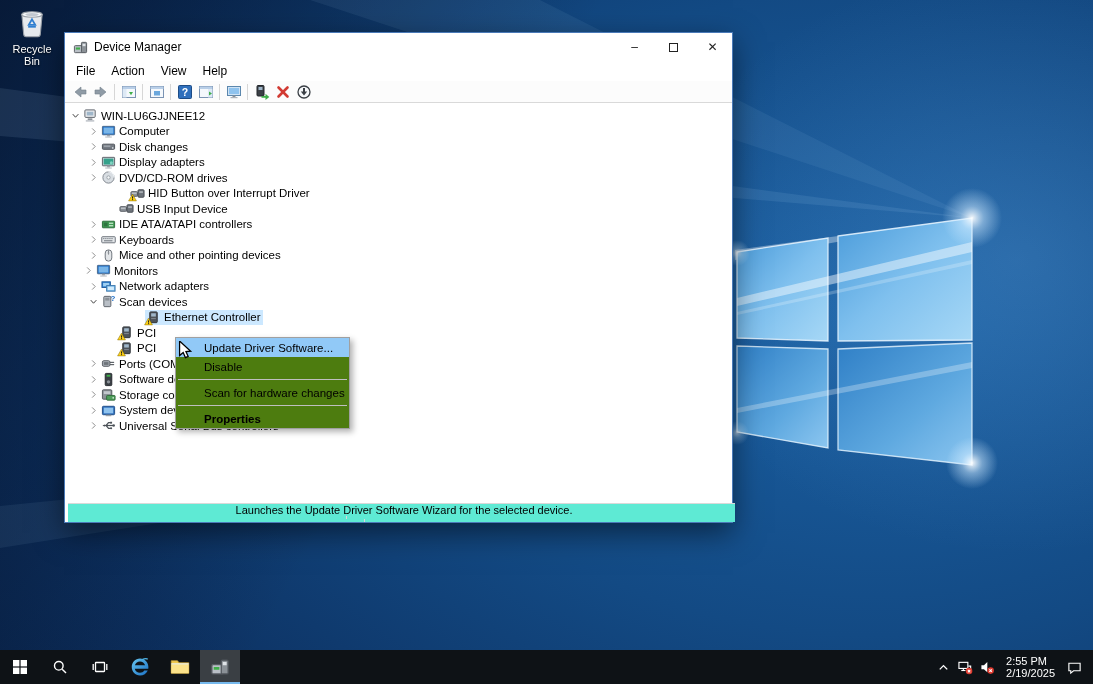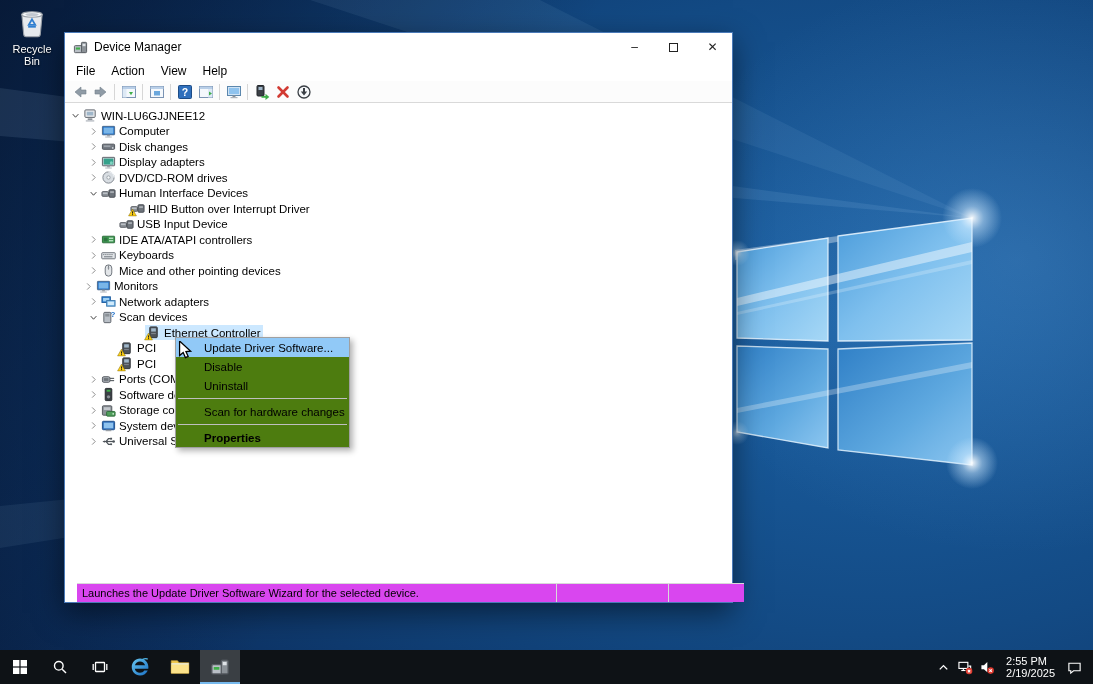--- a/index.html
+++ b/index.html
@@ -13,21 +13,21 @@
       radial-gradient(1250px 850px at 80% 48%, #1b62a6 0%, #134a84 38%, #0d3263 68%, #081f44 100%);
   }
   .desktop::after { content:""; position:absolute; inset:0;
     background:linear-gradient(118deg, rgba(4,12,30,0.55), rgba(0,0,0,0) 42%); }
   .wall { position:absolute; left:0; top:0; z-index:1; }
   .desktop-icon { position:absolute; left:4px; top:6px; width:56px; text-align:center; z-index:2; }
   .dicon svg { width:30px; height:32px; }
   .dlabel { color:#fff; font-size:11px; margin-top:1px; text-shadow:0 1px 2px rgba(0,0,0,0.8); }
 
   
-  .window { position:absolute; left:64px; top:32px; width:669px; height:571px; z-index:5;
+  .window { position:absolute; left:64px; top:32px; width:669px; height:491px; z-index:5;
     background:#fff; border:1px solid #4a7ab8; box-shadow:0 10px 28px rgba(0,0,0,0.5); }
   .titlebar { height:28px; background:#fff; display:flex; align-items:center; padding-left:8px; }
   .app-ic svg { width:15px; height:15px; display:block; }
   .title { font-size:12px; color:#000; margin-left:6px; flex:1; }
   .controls { display:flex; height:28px; }
   .ctl { width:39px; height:28px; border:0; background:#fff; font-size:12px; color:#222;
     display:flex; align-items:center; justify-content:center; font-family:"Liberation Sans",sans-serif; }
   .maxbox { width:9px; height:9px; border:1px solid #222; display:block; }
   .menubar { height:20px; display:flex; align-items:center; padding-left:3px; background:#fff; }
   .menubar .mitem { font-size:12px; color:#000; padding:2px 8px; background:none; border:0;
@@ -46,22 +46,22 @@
   .chev svg { width:11px; height:11px; }
   .hlwrap { display:flex; align-items:center; padding:0 2px 0 1px; }
   .hlwrap.sel { background:#cce8ff; }
   .ticon { position:relative; width:15px; height:15px; flex:0 0 15px; margin-right:3px; }
   .ticon > svg { width:15px; height:15px; display:block; }
   .ovl { position:absolute; left:-2px; bottom:-1px; width:9px; height:9px; }
   .ovl svg { width:9px; height:9px; display:block; }
   .tlabel { font-size:11.5px; color:#000; }
 
   
-  .statusbar { position:absolute; left:12px; bottom:0; width:100%; height:19px; background:#d946ef;
-    border-top:1px solid #d9d9d9; display:flex; align-items:center; }
+  .statusbar { position:absolute; left:3px; bottom:0; width:100%; height:19px; background:#5eead4;
+    border-top:1px solid #d9d9d9; display:flex; align-items:center;flex-direction:column; }
   .status-text { flex:1; font-size:11px; color:#000; padding-left:5px; }
   .status-panel { height:100%; border-left:1px solid #d9d9d9; }
   .p1 { width:112px; } .p2 { width:76px; }
 
   
   .ctx { position:absolute; left:175px; top:337px; width:175px; z-index:20; background:#4d7c0f;
     border:1px solid #a0a0a0; box-shadow:3px 3px 6px rgba(0,0,0,0.30); padding:0; }
   .ctx-item { height:19px; display:flex; align-items:center; padding-left:28px; font-size:11.5px;
     color:#000; }
   .ctx-item.hl { background:#91c9f7; }
@@ -328,38 +328,20 @@
             <span class="ticon">
               <svg viewBox="0 0 16 16">
                 <circle cx="8" cy="8" r="6" fill="#d8dde2" stroke="#7d838b"></circle>
                 <circle cx="8" cy="8" r="1.8" fill="#f6f8fa" stroke="#9aa0a6"></circle>
                 <path d="M8 2 A6 6 0 0 1 14 8" fill="none" stroke="#f2f5f8" stroke-width="1.4"></path>
               </svg>
             </span>
             <span class="tlabel">DVD/CD-ROM drives</span>
           </span>
         </div>
-        <div class="tree-row" style="padding-left: 23px;">
-          <span class="chev">
-            <svg viewBox="0 0 16 16">
-              <polyline points="4,6 8,10.5 12.2,6" fill="none" stroke="#3c3c3c" stroke-width="1.4"></polyline>
-            </svg>
-          </span>
-          <span class="hlwrap">
-            <span class="ticon">
-              <svg viewBox="0 0 16 16">
-                <rect x="1" y="6" width="7" height="5" rx="1" fill="#8b9197" stroke="#565b61"></rect>
-                <rect x="8.5" y="4" width="6.5" height="8" rx="1" fill="#6e747b" stroke="#464b51"></rect>
-                <rect x="2" y="7" width="5" height="1.4" fill="#c2c7cc"></rect>
-                <rect x="9.8" y="5.5" width="4" height="2" fill="#a8adb3"></rect>
-              </svg>
-            </span>
-            <span class="tlabel">Human Interface Devices</span>
-          </span>
-        </div>
         <div class="tree-row" style="padding-left: 52px;">
           <span class="chev"></span>
           <span class="hlwrap">
             <span class="ticon">
               <svg viewBox="0 0 16 16">
                 <rect x="1" y="6" width="7" height="5" rx="1" fill="#8b9197" stroke="#565b61"></rect>
                 <rect x="8.5" y="4" width="6.5" height="8" rx="1" fill="#6e747b" stroke="#464b51"></rect>
                 <rect x="2" y="7" width="5" height="1.4" fill="#c2c7cc"></rect>
                 <rect x="9.8" y="5.5" width="4" height="2" fill="#a8adb3"></rect>
               </svg>
@@ -656,21 +638,20 @@
     <div class="statusbar">
       <div class="status-text">Launches the Update Driver Software Wizard for the selected device.</div>
       <div class="status-panel p1"></div>
       <div class="status-panel p2"></div>
     </div>
   </div>
 
   <div class="ctx" id="ctxmenu">
       <div class="ctx-item hl">Update Driver Software...</div>
       <div class="ctx-item">Disable</div>
-      <div class="ctx-item">Uninstall</div>
       <div class="ctx-sep"></div>
       <div class="ctx-item">Scan for hardware changes</div>
       <div class="ctx-sep"></div>
       <div class="ctx-item bold">Properties</div>
     </div>
 
   <div class="cursor">
     <svg width="17" height="18" viewBox="0 0 12 13">
       <path d="M1 0 L1 10.5 L3.6 8.3 L5.2 12 L7.2 11.1 L5.6 7.6 L9 7.4 Z" fill="#ffffff" stroke="#000000" stroke-width="0.9"></path>
     </svg>

